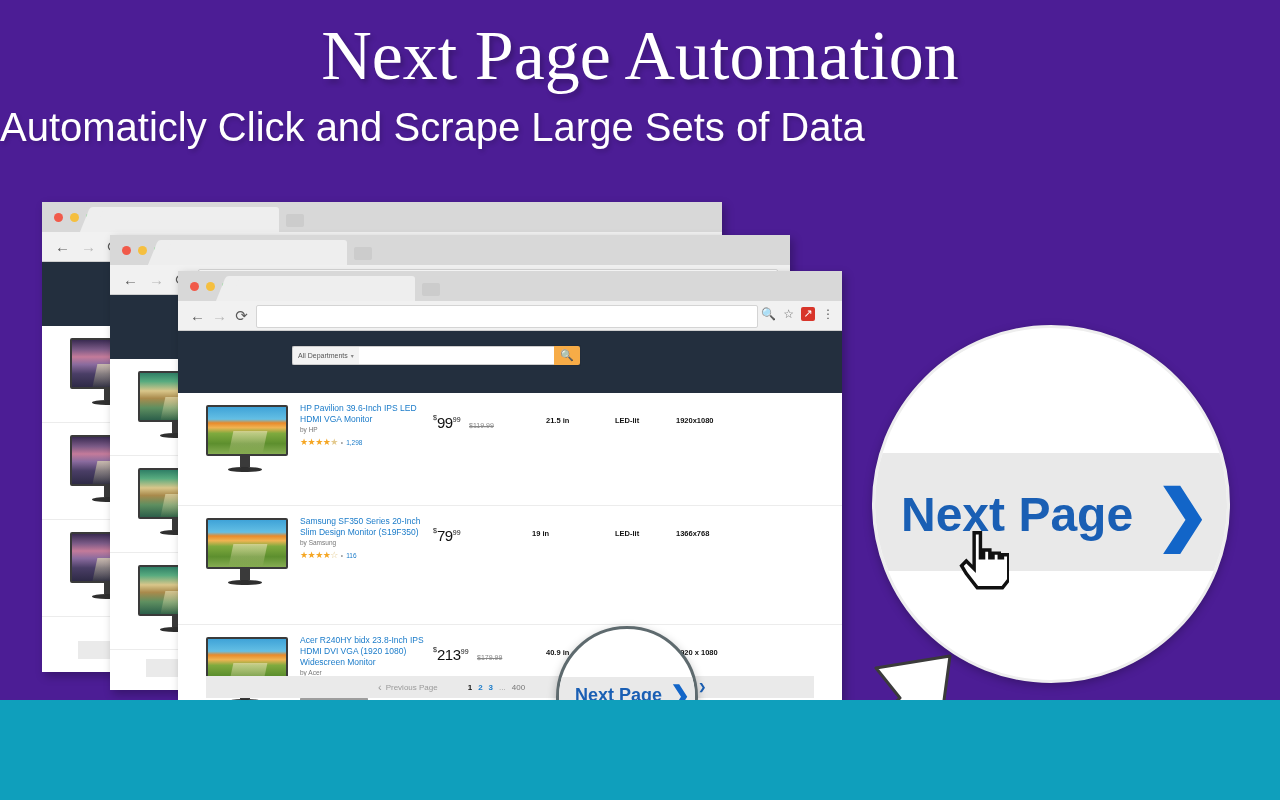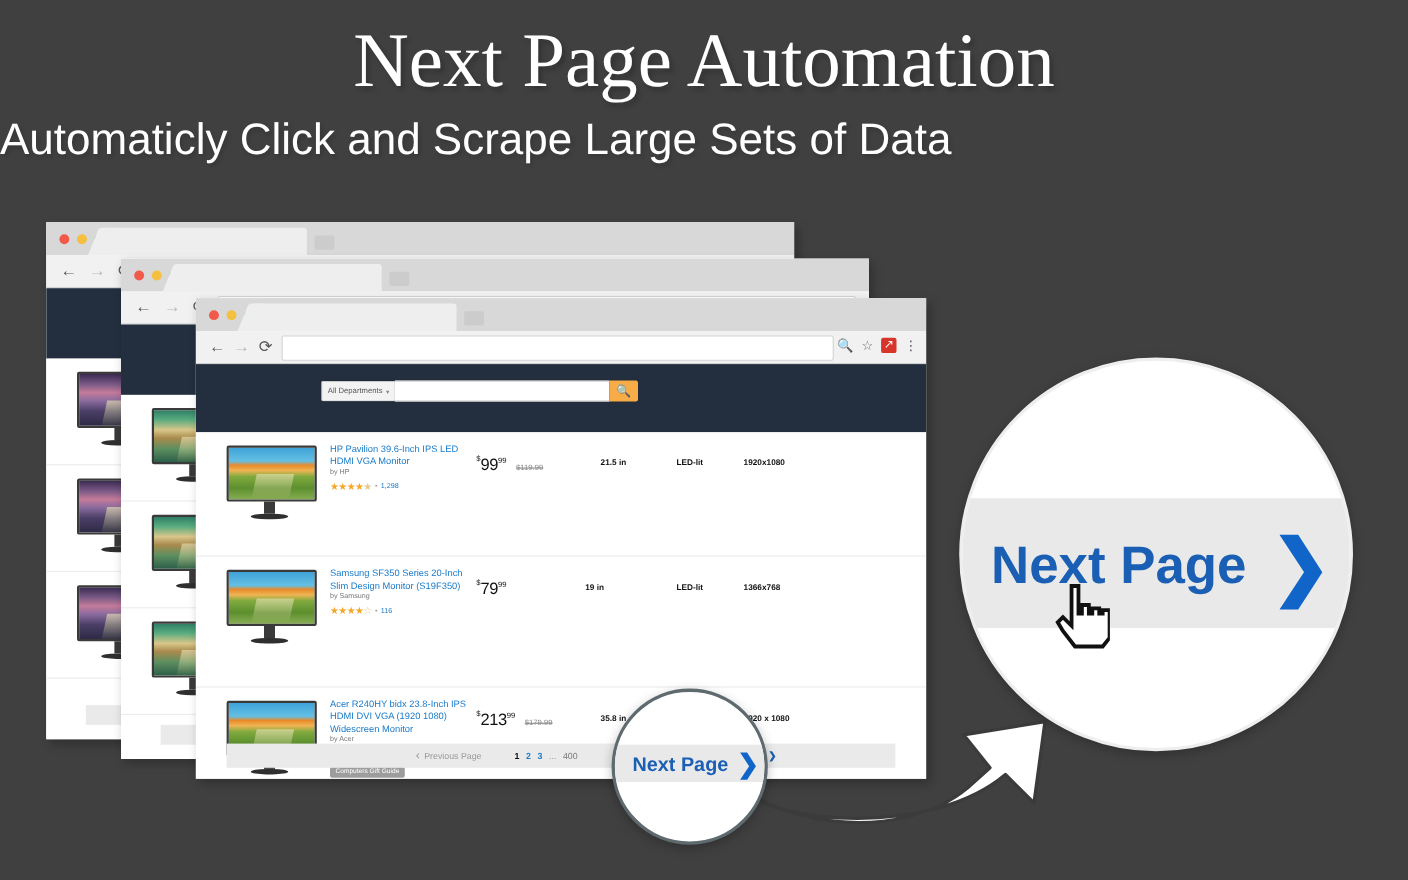--- a/index.html
+++ b/index.html
@@ -4,22 +4,22 @@
 <style>
   html, body {
     margin: 0; padding: 0;
     width: 1280px; height: 800px;
     overflow: hidden;
     background: #0f9fbc;
     font-family: "Liberation Sans", sans-serif;
   }
   #stage {
     position: relative;
-    width: 1280px; height: 800px;
-    background: #404040;
+    width: 1280px; height: 700px;
+    background: #4c1d95;
     overflow: hidden;
   }
 
   
   #hero-title {
     position: absolute;
     left: 0; top: 14px;
     width: 1280px;
     text-align: center;
     font-family: "Liberation Serif", "DejaVu Serif", serif;
@@ -521,21 +521,21 @@
             <span class="stars">★★★★<span class="empty">★</span></span>
             <span class="rdot">•</span>
             <span class="rcount">975</span>
           </div>
           <div class="badge">Computers Gift Guide</div>
 
           <div class="pprice" style="left:141px;">
             <span class="cur">$</span><span class="whole">213</span><span class="frac">99</span>
             <span class="was">$179.99</span>
           </div>
-          <div class="pspec" style="left:254px;">35.8 in</div>
+          <div class="pspec" style="left:254px;">40.9 in</div>
           <div class="pspec" style="left:323px;">LED-lit</div>
           <div class="pspec" style="left:384px;">1920 x 1080</div>
         </div>
       </div>
 
       <div class="pager">
         <div class="pg-prev">
           <span class="chev">‹</span>
           <span>Previous Page</span>
         </div>

